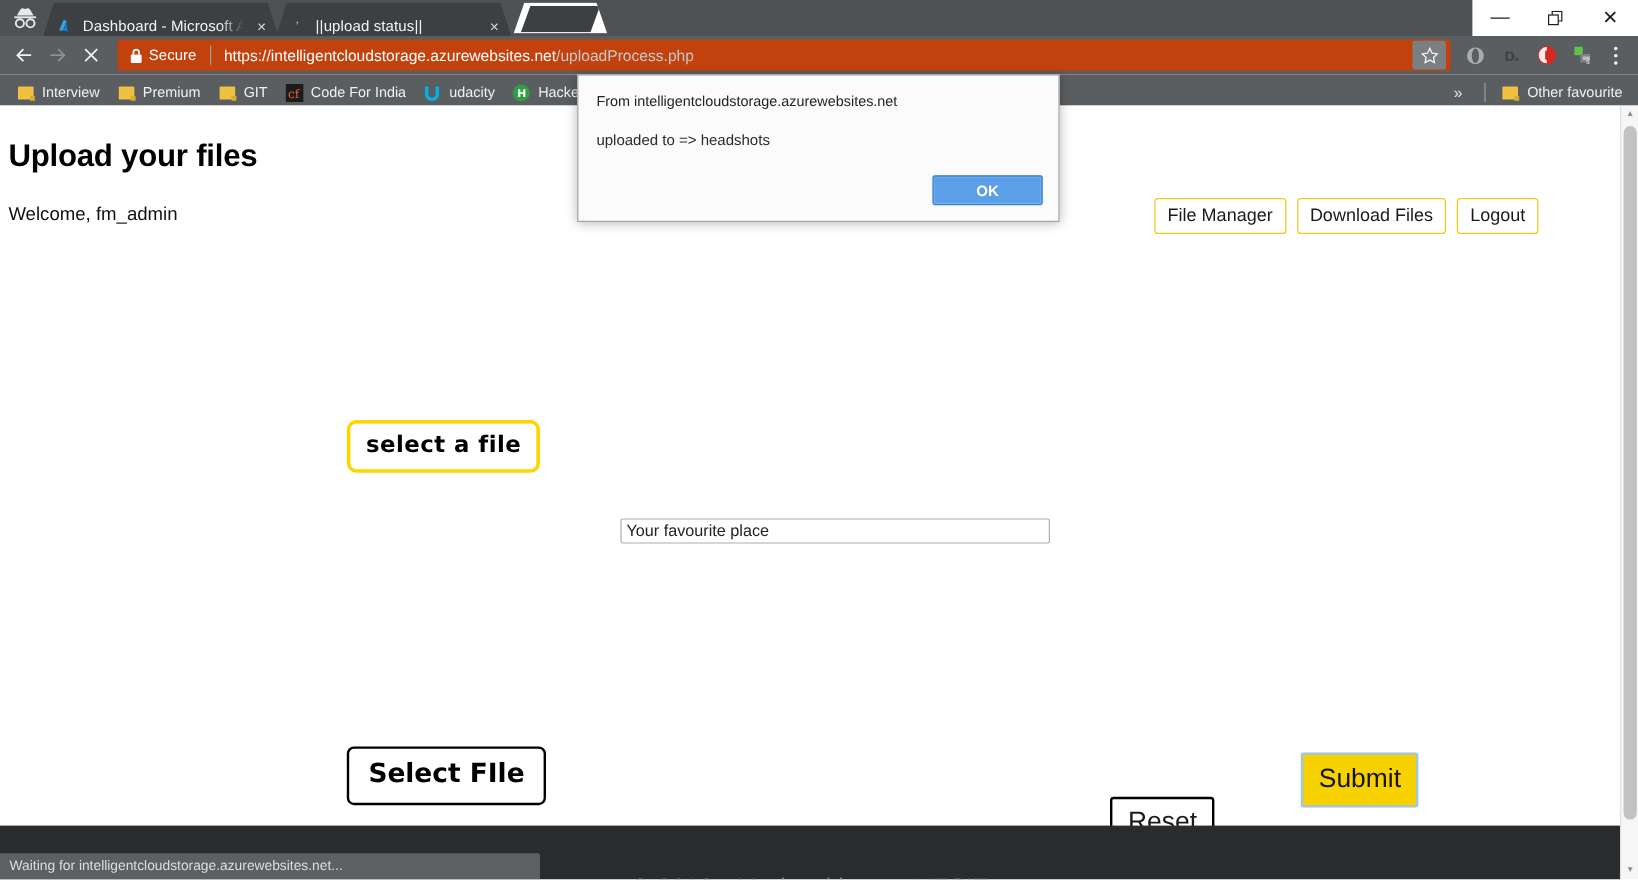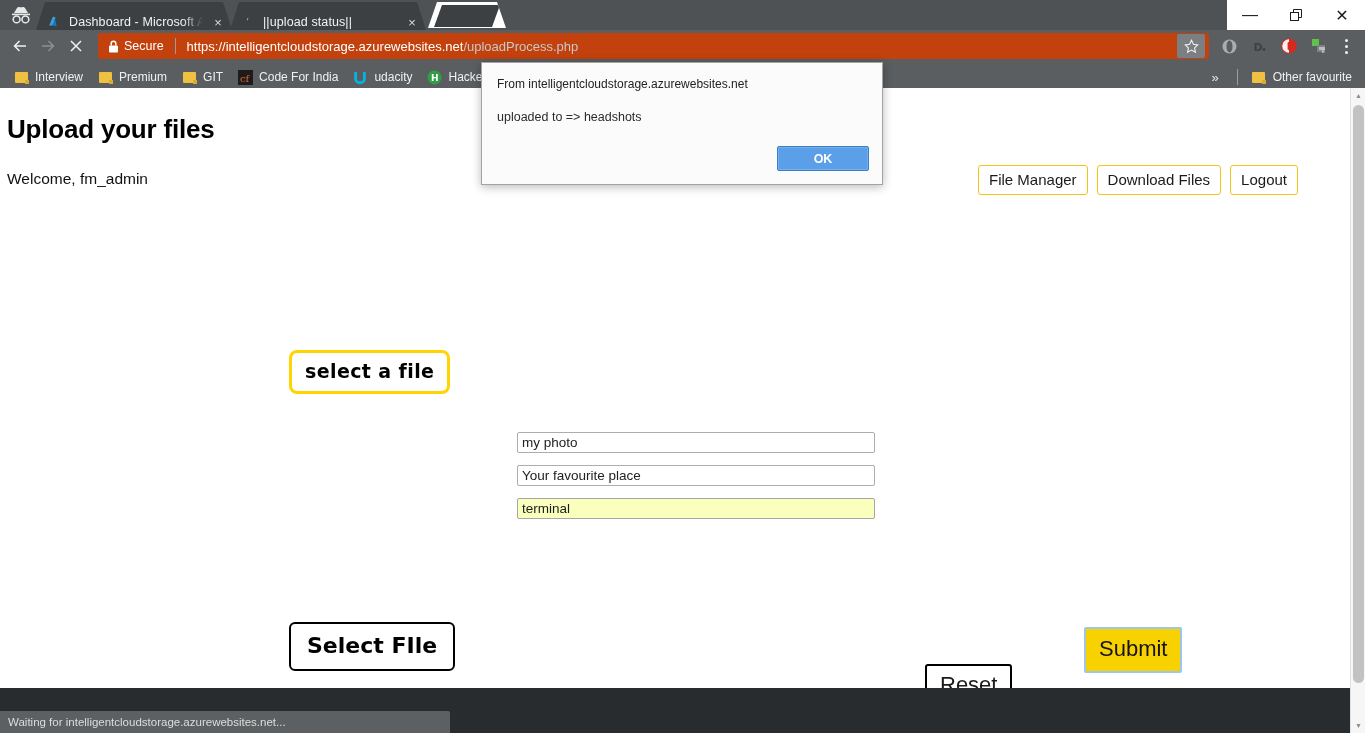--- a/index.html
+++ b/index.html
@@ -141,21 +141,21 @@
   .page-title {
     position: absolute; left: 7px; top: 26px;
     font-size: 26px; font-weight: bold; color: #000000; letter-spacing: -0.2px;
   }
   .welcome {
     position: absolute; left: 7px; top: 82px;
     font-size: 15.5px; color: #111111;
   }
 
   .nav-actions {
-    position: absolute; right: 52px; top: 77px;
+    position: absolute; right: 68px; top: 77px;
     display: flex; gap: 9px;
   }
   .ybtn {
     border: 1px solid #f5c518; background: #ffffff; color: #1a1a1a;
     font-size: 15px; padding: 6px 10px 7px; border-radius: 3px;
     font-family: "Liberation Sans", sans-serif; line-height: 1;
   }
 
   .select-a-file {
     position: absolute; left: 289px; top: 262px;
@@ -491,23 +491,21 @@
 
       <div class="nav-actions">
         <button class="ybtn">File Manager</button>
         <button class="ybtn">Download Files</button>
         <button class="ybtn">Logout</button>
       </div>
 
       <button class="select-a-file">select a file</button>
 
       <div class="fields">
-        <input class="field" type="text" value="my photo" style="">
         <input class="field" type="text" value="Your favourite place" style="">
-        <input class="field autofill" type="text" value="terminal" style="">
       </div>
 
       <button class="btn-selectfile">Select FIle</button>
       <button class="btn-reset">Reset</button>
       <button class="btn-submit">Submit</button>
 
       <div class="footer">
         <div class="footer-text">
           <span>© 2018 - Made with</span>
           <span class="heart">♥</span>

